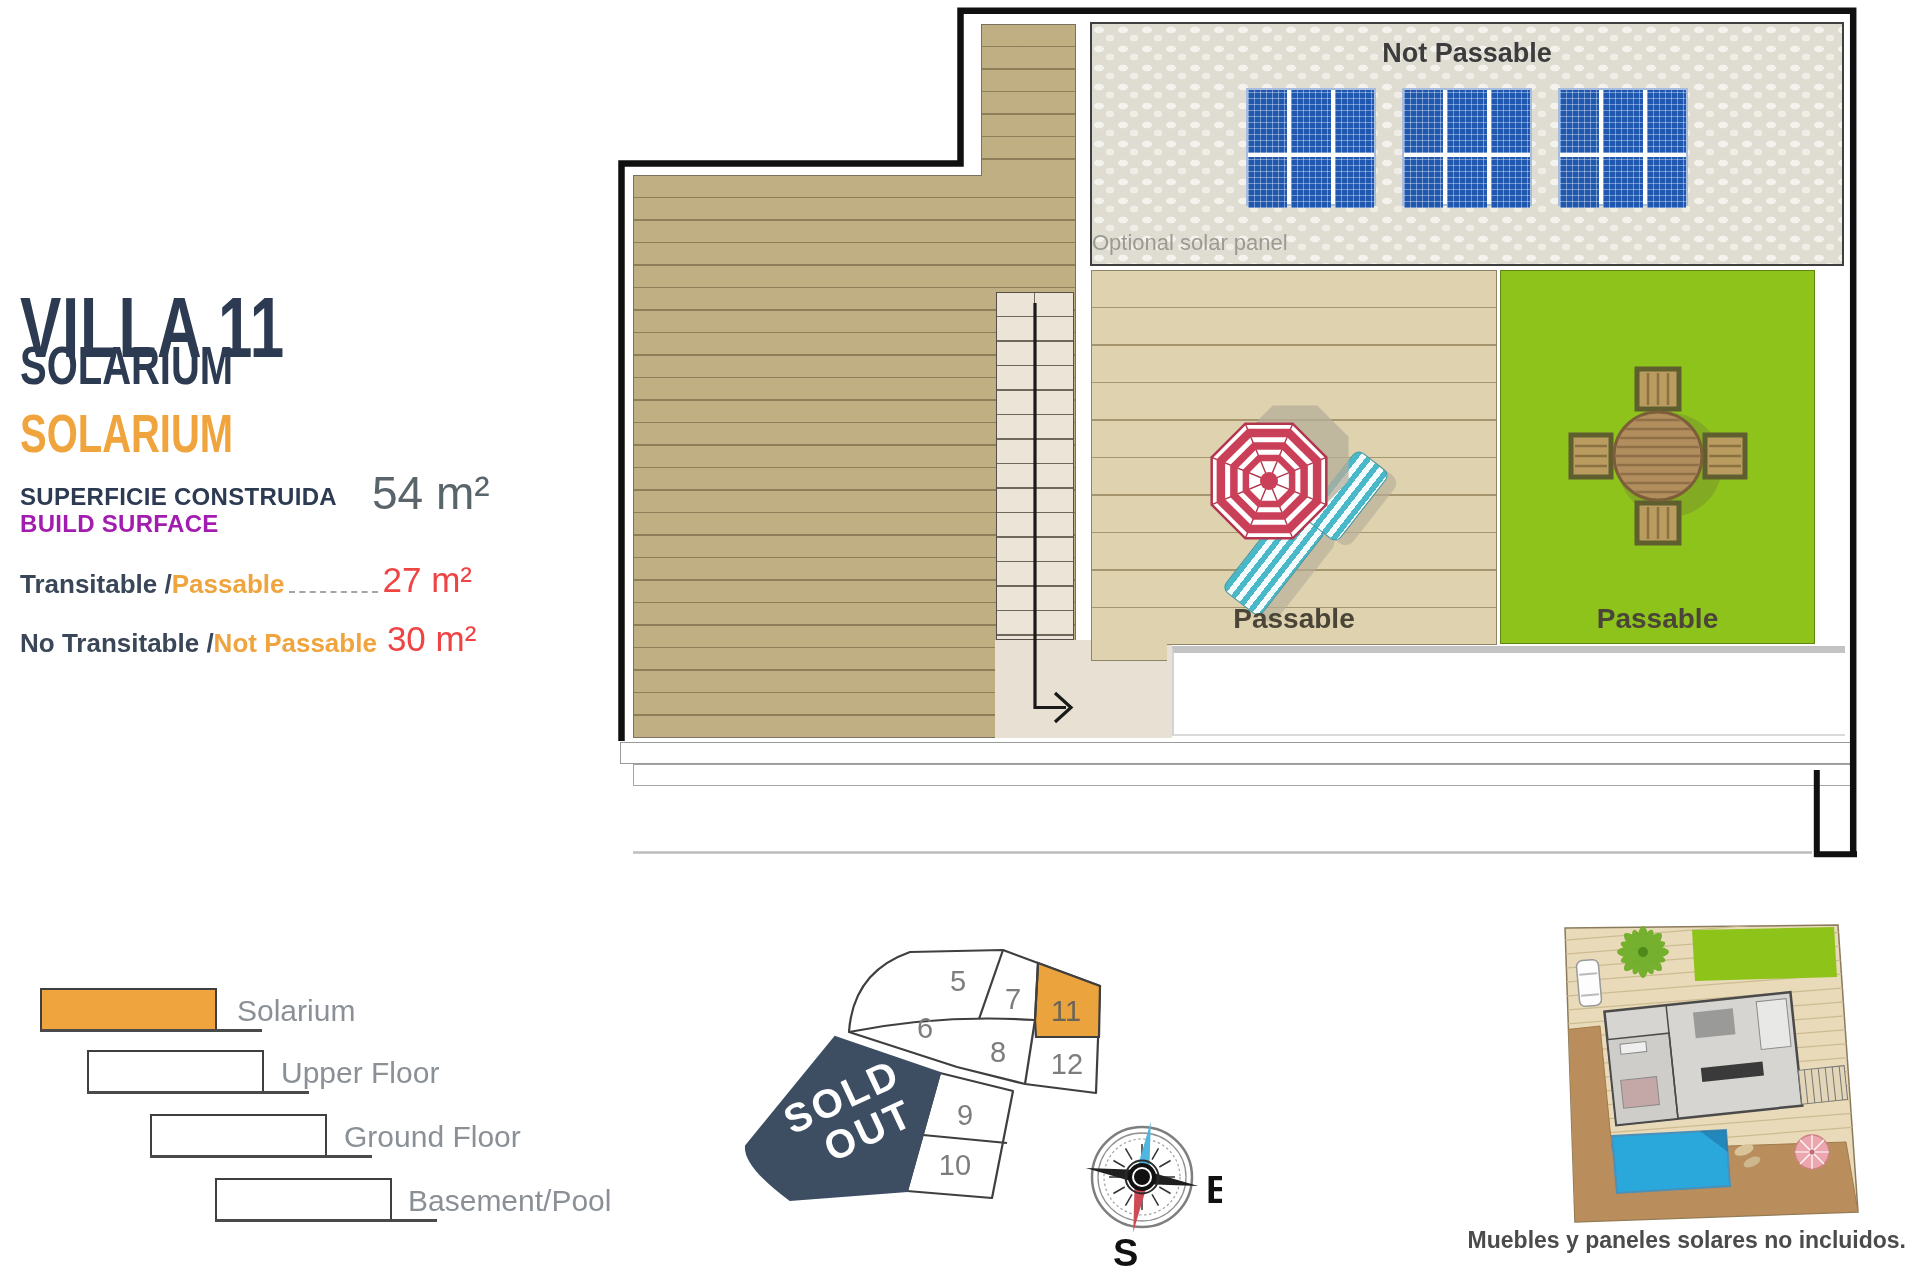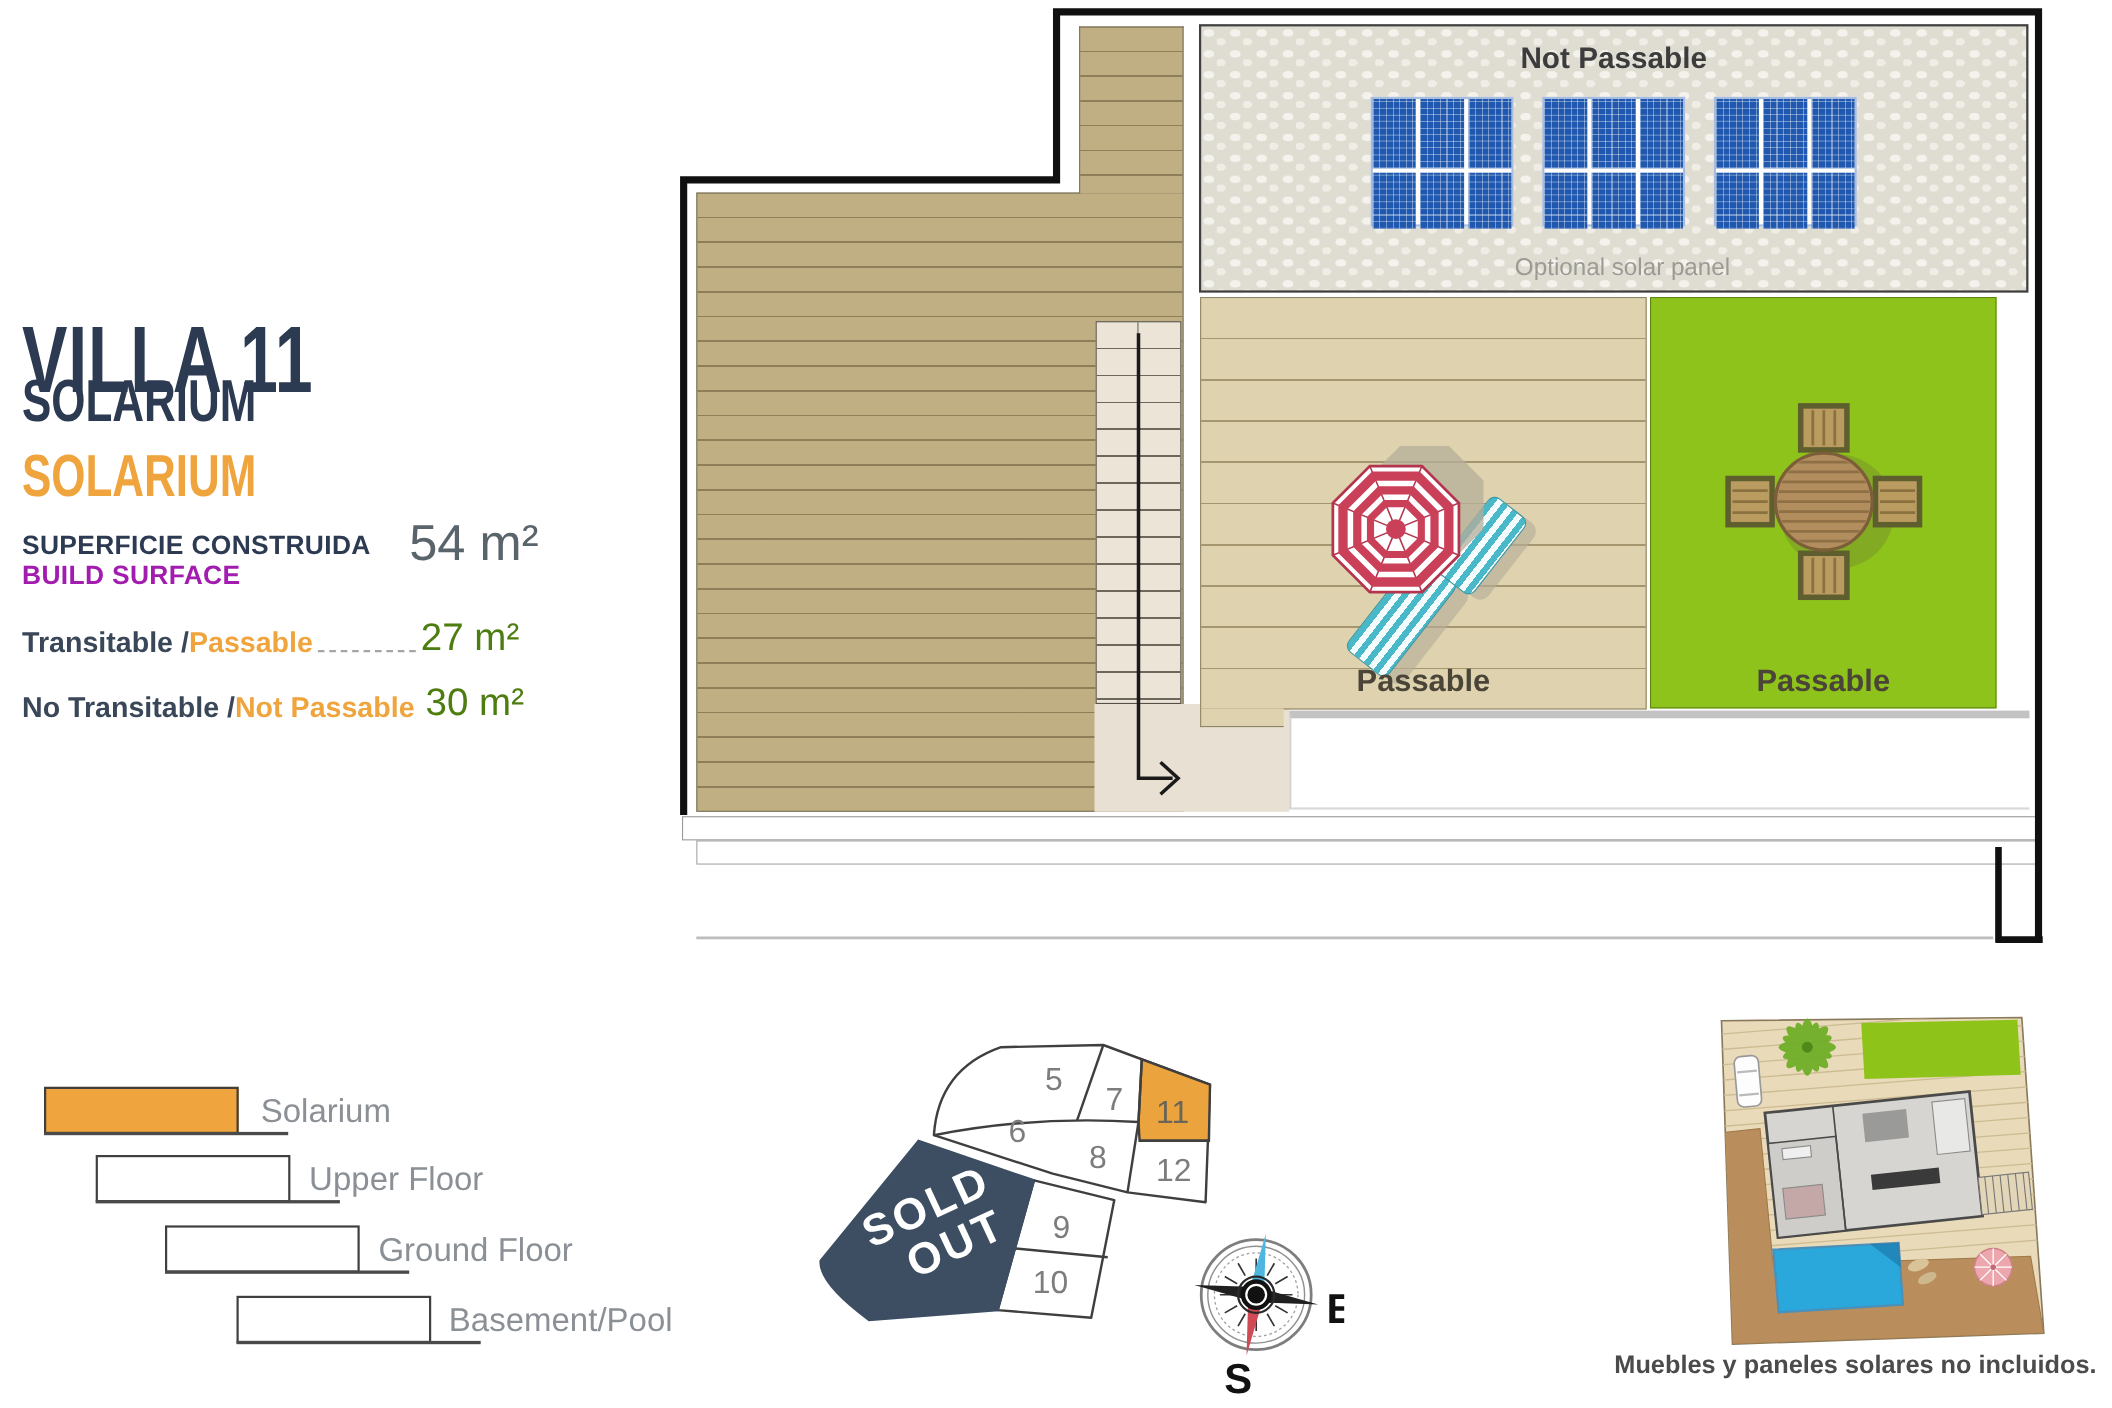--- a/index.html
+++ b/index.html
@@ -15,21 +15,21 @@
   .sub.orng{left:20px;top:406px;color:#efa43d;}
   .surflab{font-size:24px;font-weight:700;letter-spacing:.3px;white-space:nowrap;}
   .surflab.navy{left:20px;top:483px;color:#2c3a52;}
   .surflab.orng{left:20px;top:510px;color:#a21caf;}
   .surfval{left:372px;top:466px;font-size:46px;color:#5a646b;}
   .rows{left:20px;top:560px;width:452px;display:flex;flex-direction:column;gap:19px;}
   .srow{display:flex;align-items:flex-end;}
   .srow .es{font-size:26px;font-weight:700;color:#3a4758;white-space:pre;}
   .srow .en{font-size:26px;font-weight:700;color:#efa43d;white-space:pre;}
   .srow .leader{flex:1;border-bottom:2.5px dashed #a5a5a5;margin:0 5px 7px 5px;height:1px;}
-  .srow .val{font-size:35px;color:#4d7c0f;min-width:88px;text-align:center;white-space:nowrap;}
+  .srow .val{font-size:35px;color:#ef4444;min-width:88px;text-align:center;white-space:nowrap;}
 
   
   .deck-main{left:633px;top:175px;width:443px;height:563px;background:#c1af84;border:1px solid #7a7260;
     background-image:repeating-linear-gradient(180deg,transparent 0 21px,rgba(80,66,38,.45) 21px 22.5px);box-sizing:border-box;}
   .deck-strip{left:981px;top:24px;width:95px;height:152px;background:#c1af84;border:1px solid #7a7260;border-bottom:none;
     background-image:repeating-linear-gradient(180deg,transparent 0 21px,rgba(80,66,38,.45) 21px 22.5px);box-sizing:border-box;}
   .stairs{left:996px;top:292px;width:78px;height:348px;background:#ece5d7;border:1.5px solid #55504a;box-sizing:border-box;
     background-image:repeating-linear-gradient(180deg,transparent 0 23px,#6d675c 23px 24.5px);}
   .stairs .mid{position:absolute;left:37px;top:0;height:100%;width:0;border-left:1.5px solid #6d675c;}
   .landing{left:995px;top:640px;width:177px;height:98px;background:#e7e0d3;}
@@ -37,21 +37,21 @@
     background-image:radial-gradient(ellipse 7px 5px at 7px 6px,#f4f2ec 68%,transparent 72%),
                      radial-gradient(ellipse 6px 5px at 18px 14px,#efede6 68%,transparent 72%);
     background-size:24px 19px;}
   .np-label{position:absolute;left:0;right:0;top:14px;text-align:center;font-size:27px;font-weight:700;color:#3c3c3c;}
   .solar-row{position:absolute;left:50%;top:64px;transform:translateX(-50%);display:flex;gap:26px;}
   .sgroup{width:130px;height:118px;display:grid;grid-template-columns:repeat(3,1fr);grid-template-rows:55% 45%;
     gap:4px;background:#fdfdfd;border:2px solid #a8bcdf;box-sizing:border-box;}
   .scell{background-color:#1f58ae;
     background-image:repeating-linear-gradient(0deg,rgba(255,255,255,.38) 0 1px,transparent 1px 6px),
                      repeating-linear-gradient(90deg,rgba(255,255,255,.38) 0 1px,transparent 1px 6px);}
-  .solar-caption{position:absolute;left:0;right:0;top:206px;text-align:center;font-size:22px;color:#9b9b94;padding-left:16px;}
+  .solar-caption{position:absolute;left:0;right:0;top:206px;font-size:22px;color:#9b9b94;}
   .deck-beige{left:1091px;top:270px;width:406px;height:375px;background:#ded3ae;border:1px solid #8f8465;box-sizing:border-box;
     background-image:repeating-linear-gradient(180deg,transparent 0 36px,rgba(120,100,60,.55) 36px 37.5px);}
   .notch-beige{left:1091px;top:644px;width:76px;height:17px;background:#ded3ae;border-left:1px solid #8f8465;border-bottom:1px solid #8f8465;box-sizing:border-box;}
   .lawn{left:1500px;top:270px;width:315px;height:374px;background:#8ec31c;border:1px solid #5d8711;box-sizing:border-box;}
   .area-label{position:absolute;left:0;right:0;top:332px;text-align:center;font-size:28px;font-weight:700;color:#4a4538;}
   .cutout{left:1172px;top:646px;width:673px;height:90px;background:#fff;border-top:7px solid #c3c3c3;
     border-left:2px solid #d2d2d2;border-bottom:2px solid #d9d9d9;box-sizing:border-box;}
   .band1{left:620px;top:742px;width:1233px;height:22px;border:1.5px solid #9a9a9a;box-sizing:border-box;}
   .band2{left:633px;top:764px;width:1220px;height:22px;border:1.5px solid #a5a5a5;box-sizing:border-box;}
   .plan-svg{left:0;top:0;pointer-events:none;}

